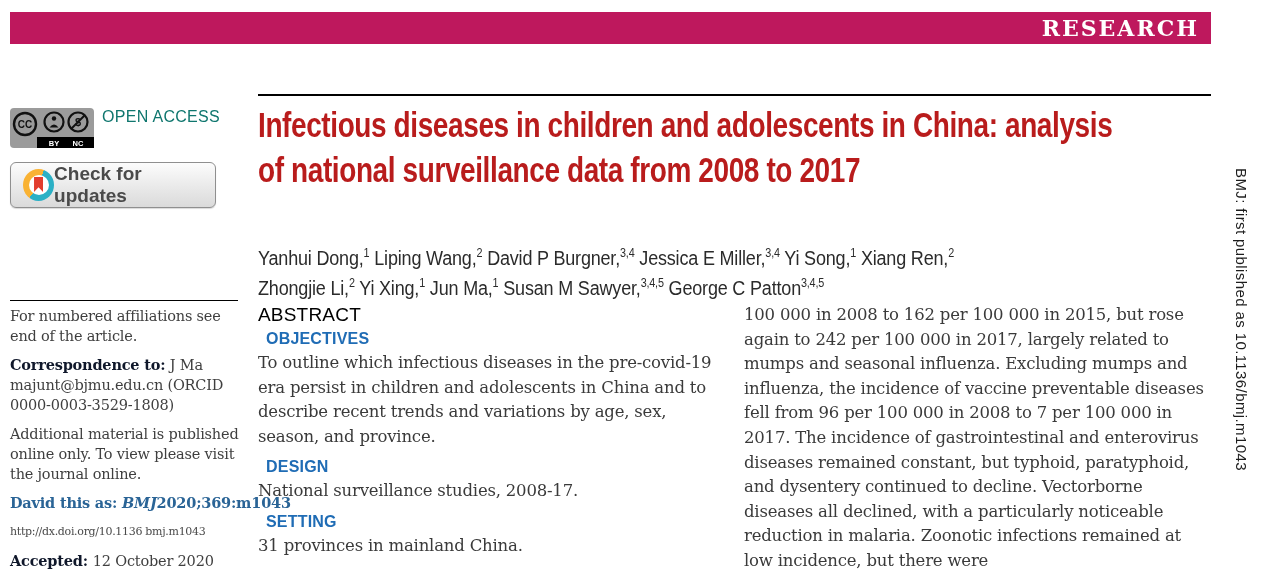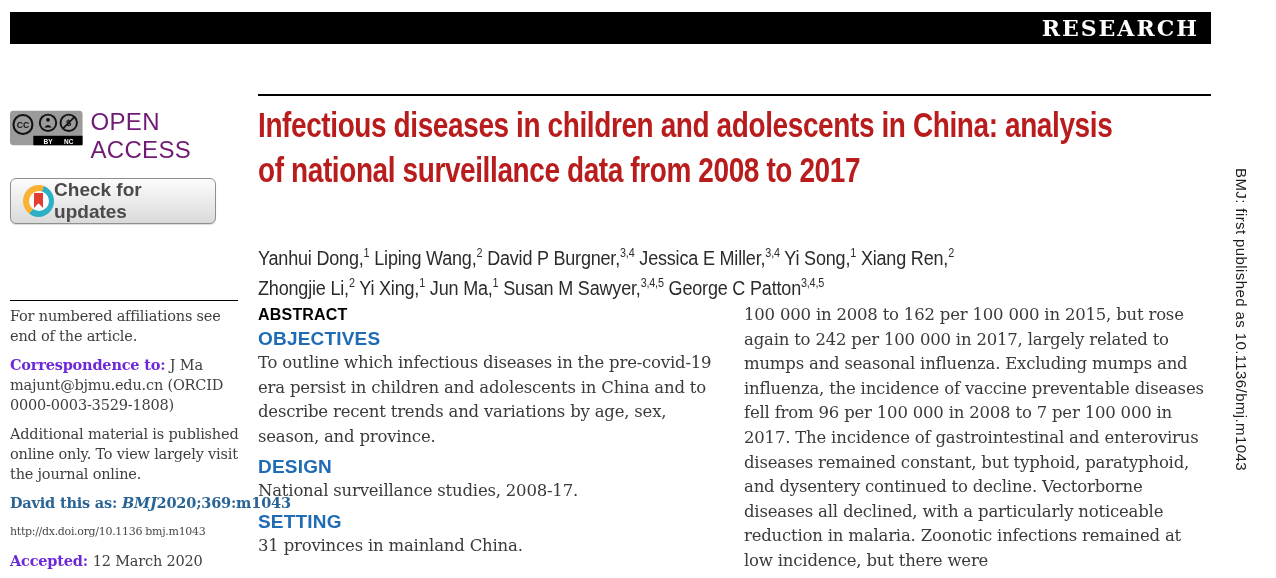--- a/index.html
+++ b/index.html
@@ -1,51 +1,51 @@
 <!DOCTYPE html>
 <html><head>
 <meta charset="utf-8">
 <style>
   * { margin:0; padding:0; box-sizing:border-box; }
   html,body { width:1276px; height:578px; background:#fff; overflow:hidden; position:relative;
               font-family:"Liberation Sans", sans-serif; }
 
   
   .masthead { position:absolute; left:10px; top:12px; width:1201px; height:32px;
-              background:#000000; display:flex; align-items:center; justify-content:flex-end; }
+              background:#be185d; display:flex; align-items:center; justify-content:flex-end; }
   .masthead .research { color:#fff; font-family:"DejaVu Serif", serif; font-weight:bold;
               font-size:22px; letter-spacing:2px; padding-right:12px; }
 
   
   .side-vertical { position:absolute; left:1233px; top:168px; height:412px; overflow:hidden;
               writing-mode:vertical-rl; font-size:15px; color:#1c1c1c; letter-spacing:0.4px;
               font-family:"Liberation Sans", sans-serif; }
 
   
   .leftcol { position:absolute; left:10px; top:108px; width:232px; }
   .oa-row { display:flex; align-items:flex-start; gap:8px; }
-  .oa-label { font-size:24px; color:#701a75; letter-spacing:0.3px; }
+  .oa-label { font-size:16px; color:#0f766e; letter-spacing:0.3px; }
   .cfu-btn { margin-top:14px; width:206px; height:46px; border:1.5px solid #8f8f8f; border-radius:6px;
              background:linear-gradient(#fcfcfc,#dadada); display:flex; align-items:center;
              gap:0; padding-left:12px; cursor:pointer; box-shadow:0 1px 1px rgba(0,0,0,.15); }
   .cfu-txt { font-size:19px; font-weight:600; color:#4a4a4a; }
   .cm-ring { width:32px; height:32px; border-radius:50%;
              background:conic-gradient(from 215deg, #f9b233 0deg 165deg, #2bb0c5 165deg 360deg);
              display:flex; align-items:center; justify-content:center; }
   .cm-inner { width:20px; height:20px; border-radius:50%; background:#fff;
               display:flex; align-items:flex-start; justify-content:center; }
   .cm-bookmark { width:9px; height:15px; margin-top:2px; background:#e23d2e;
               clip-path:polygon(0 0,100% 0,100% 100%,50% 68%,0 100%); }
 
   .left-rule { position:absolute; left:10px; top:300px; width:228px; border-top:1.5px solid #000; }
   .left-notes { position:absolute; left:10px; top:306px; width:232px;
                 font-family:"DejaVu Serif", serif; font-size:14.5px; line-height:20px;
                 color:#3f3f3f; letter-spacing:-0.2px; }
   .left-notes p { margin-bottom:9px; }
-  .left-notes .lead { font-weight:bold; color:#6d28d9; }
+  .left-notes .lead { font-weight:bold; color:#0f172a; }
   .cite { color:#2a6496; font-weight:bold; white-space:nowrap; }
   .cite i { }
   .doi { font-size:11px; color:#4a4a4a; white-space:nowrap; letter-spacing:-0.3px; }
   .accepted { margin-top:4px; }
 
   
   .main-rule { position:absolute; left:258px; top:94px; width:953px; height:2px; background:#000; }
   .title-block { position:absolute; left:258px; top:102px; width:953px; color:#b91c1c; }
   .title-line { display:inline-block; white-space:nowrap; transform:scaleX(0.80);
                 transform-origin:0 50%; font-weight:bold; font-size:35px; line-height:45px;
@@ -53,24 +53,24 @@
   .authors { position:absolute; left:258px; top:214px; width:953px; color:#2b2b2b;margin-top:29px; }
   .authors-line { display:inline-block; white-space:nowrap; transform:scaleX(0.9);
                 transform-origin:0 50%; font-size:20px; line-height:30px; letter-spacing:-0.2px; }
   .authors-line sup { font-size:12px; line-height:0; }
 
   
   .col { position:absolute; top:303px; font-family:"DejaVu Serif", serif;
          font-size:16.5px; line-height:24.6px; color:#3a3a3a; letter-spacing:-0.2px; }
   .col-a { left:258px; width:462px; }
   .col-b { left:744px; width:470px; }
-  .abs-heading { font-family:"Liberation Sans", sans-serif; font-weight:bold; font-size:16px;
+  .abs-heading { font-family:"Liberation Sans", sans-serif; font-weight:normal; font-size:19px;
                  line-height:24px; color:#000; letter-spacing:0.2px; }
-  .abs-label { font-family:"Liberation Sans", sans-serif; font-weight:bold; font-size:19px;
-               line-height:24px; color:#1f6cb5; letter-spacing:0.2px; margin-top:6px; }
+  .abs-label { font-family:"Liberation Sans", sans-serif; font-weight:bold; font-size:16px;
+               line-height:24px; color:#1f6cb5; letter-spacing:0.2px; margin-top:6px;margin-left:8px; }
 
   
   .cc-badge { display:block; }
 </style>
 </head>
 <body>
 
 <div class="masthead">
   <span class="research">RESEARCH</span>
 </div>
@@ -104,24 +104,24 @@
     </span>
     <span class="cfu-txt">Check for updates</span>
   </div>
 </div>
 
 <div class="left-rule"></div>
 
 <div class="left-notes">
   <p>For numbered affiliations see end of the article.</p>
   <p><span class="lead">Correspondence to:</span><span> J Ma majunt@bjmu.edu.cn (ORCID 0000-0003-3529-1808)</span></p>
-  <p>Additional material is published online only. To view largely visit the journal online.</p>
+  <p>Additional material is published online only. To view please visit the journal online.</p>
   <p class="cite"><span>David this as: </span><i>BMJ</i><span>2020;369:m1043</span></p>
   <p class="doi">http://dx.doi.org/10.1136 bmj.m1043</p>
-  <p class="accepted"><span class="lead">Accepted: </span><span>12 March 2020</span></p>
+  <p class="accepted"><span class="lead">Accepted: </span><span>12 October 2020</span></p>
 </div>
 
 <div class="main-rule"></div>
 
 <div class="title-block">
   <div><span class="title-line">Infectious diseases in children and adolescents in China: analysis</span></div>
   <div><span class="title-line">of national surveillance data from 2008 to 2017</span></div>
 </div>
 
 <div class="authors">

